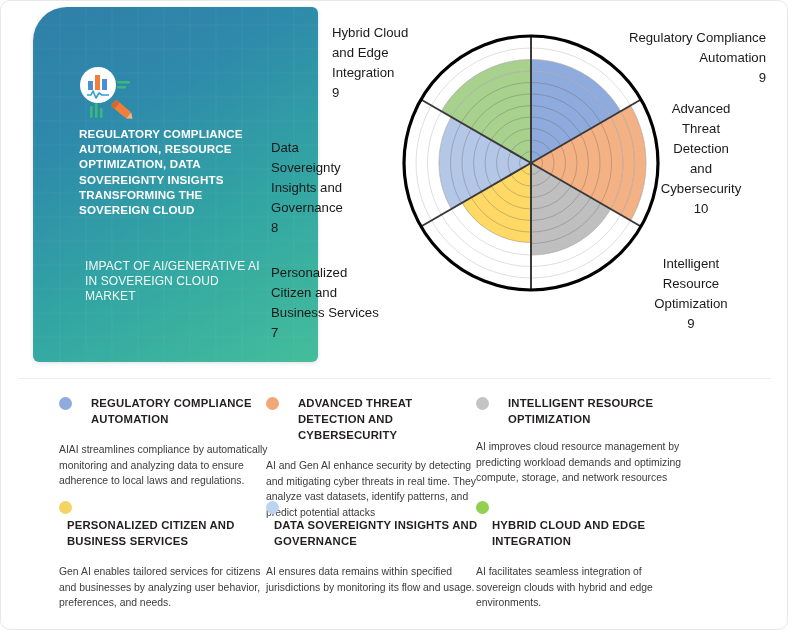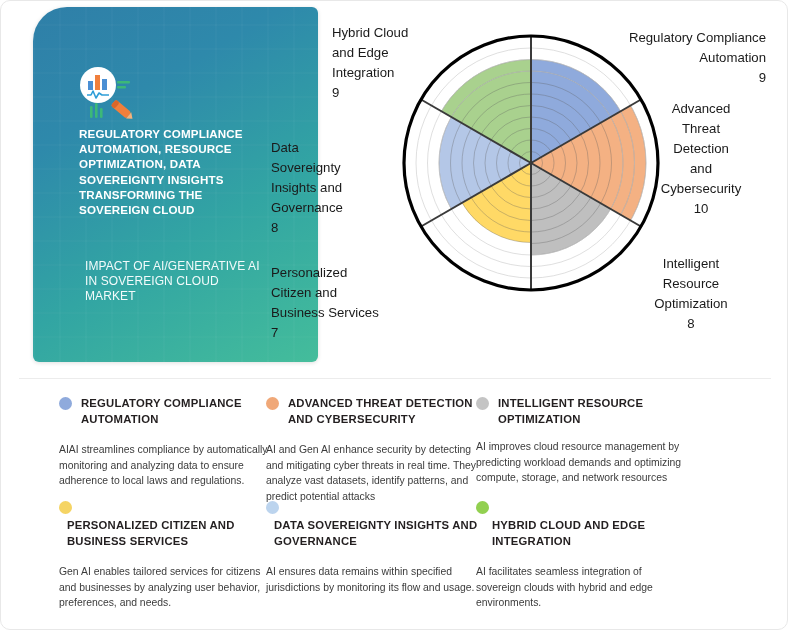--- a/index.html
+++ b/index.html
@@ -60,21 +60,21 @@
   
   .divider{position:absolute;left:18px;top:377px;width:752px;height:1px;background:#ececec;}
 
   
   .legend{position:absolute;left:0px;top:386px;width:788px;height:240px;}
   .lgcol{position:absolute;width:212px;}
   .c1{left:58px;} .c2{left:265px;} .c3{left:475px;}
   .r1{top:8px;} .r2{top:112px;}
   .lg-dot{position:absolute;left:0px;top:2px;width:13px;height:13px;border-radius:50%;}
   .lg-head{
-    margin-left:22px;font-weight:bold;font-size:11.3px;line-height:16px;
+    margin-left:32px;font-weight:bold;font-size:11.3px;line-height:16px;
     color:#231f20;letter-spacing:.2px;
   }
   .lg-body{
     margin-top:15px;font-size:10.4px;line-height:15.6px;color:#3b3b3b;
   }
   .lg-body.indent0{margin-left:0px;}
 </style>
 </head>
 <body>
 
@@ -252,21 +252,21 @@
 9</div>
     <div class="lbl lbl-adv" style="white-space:pre-line">Advanced
  Threat
 Detection
 and
 Cybersecurity
 10</div>
     <div class="lbl lbl-intel" style="white-space:pre-line">Intelligent
 Resource
  Optimization
-8</div>
+9</div>
   </div>
 
   <div class="divider"></div>
 
   <div class="legend">
 
     <div class="lgcol c1 r1">
       <span class="lg-dot" style="background:#8FAADC"></span>
       <div class="lg-head">REGULATORY COMPLIANCE AUTOMATION</div>
       <div class="lg-body indent0">AIAI streamlines compliance by automatically monitoring and analyzing data to ensure adherence to local laws and regulations.</div>

